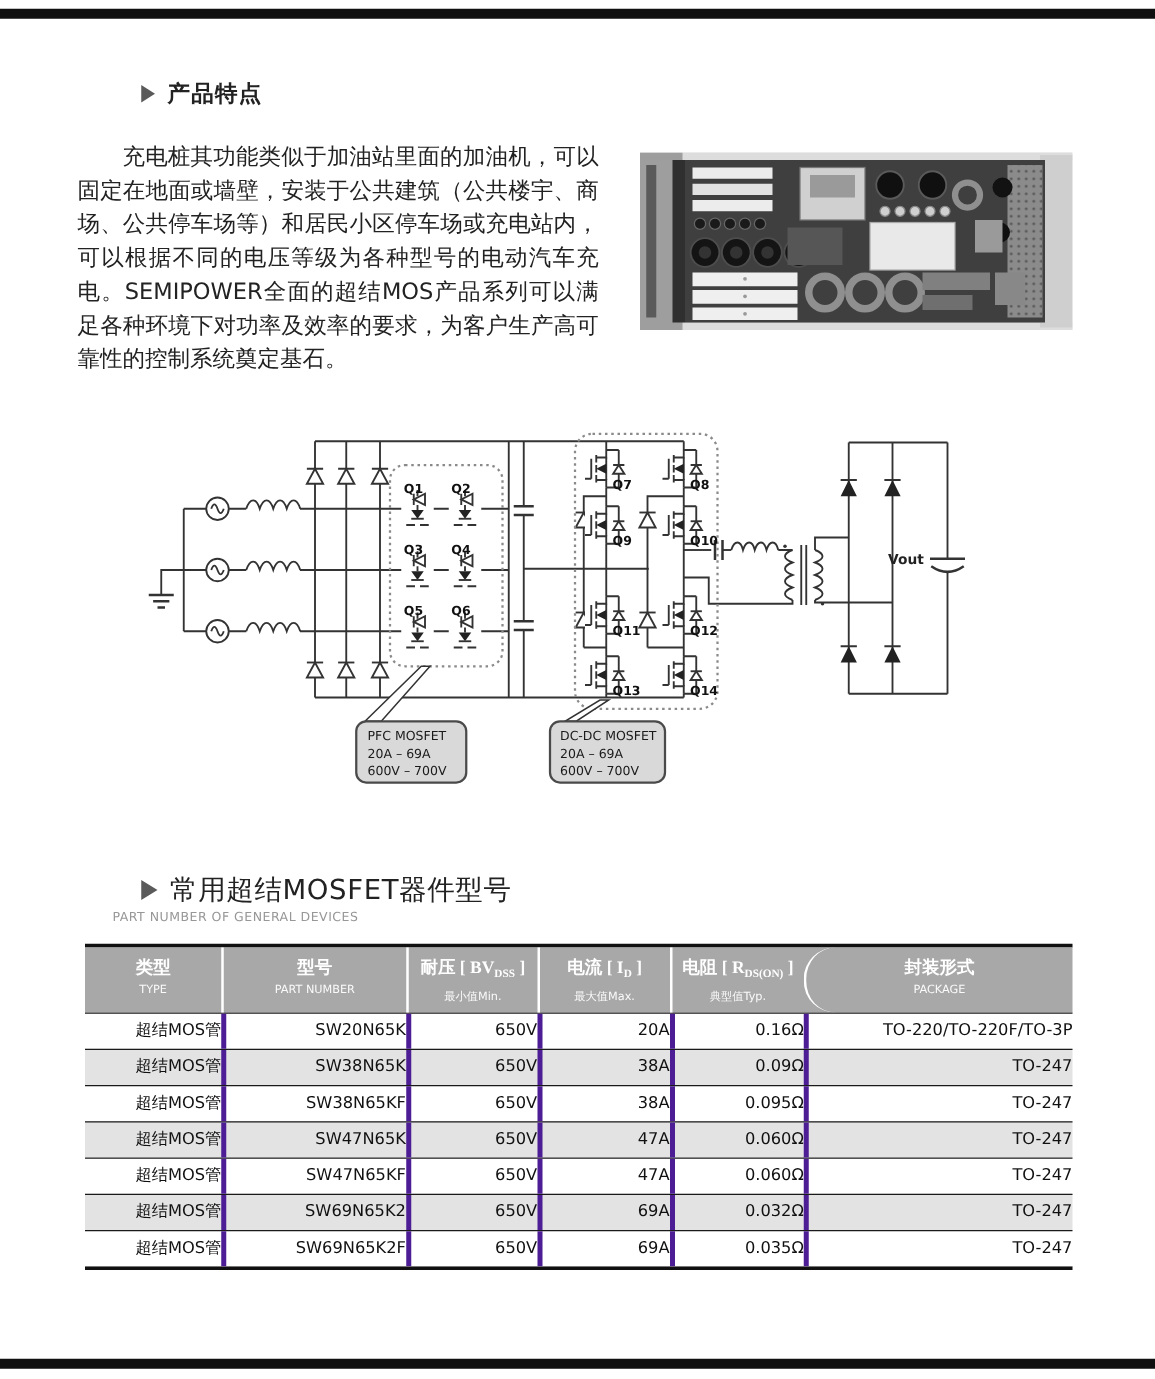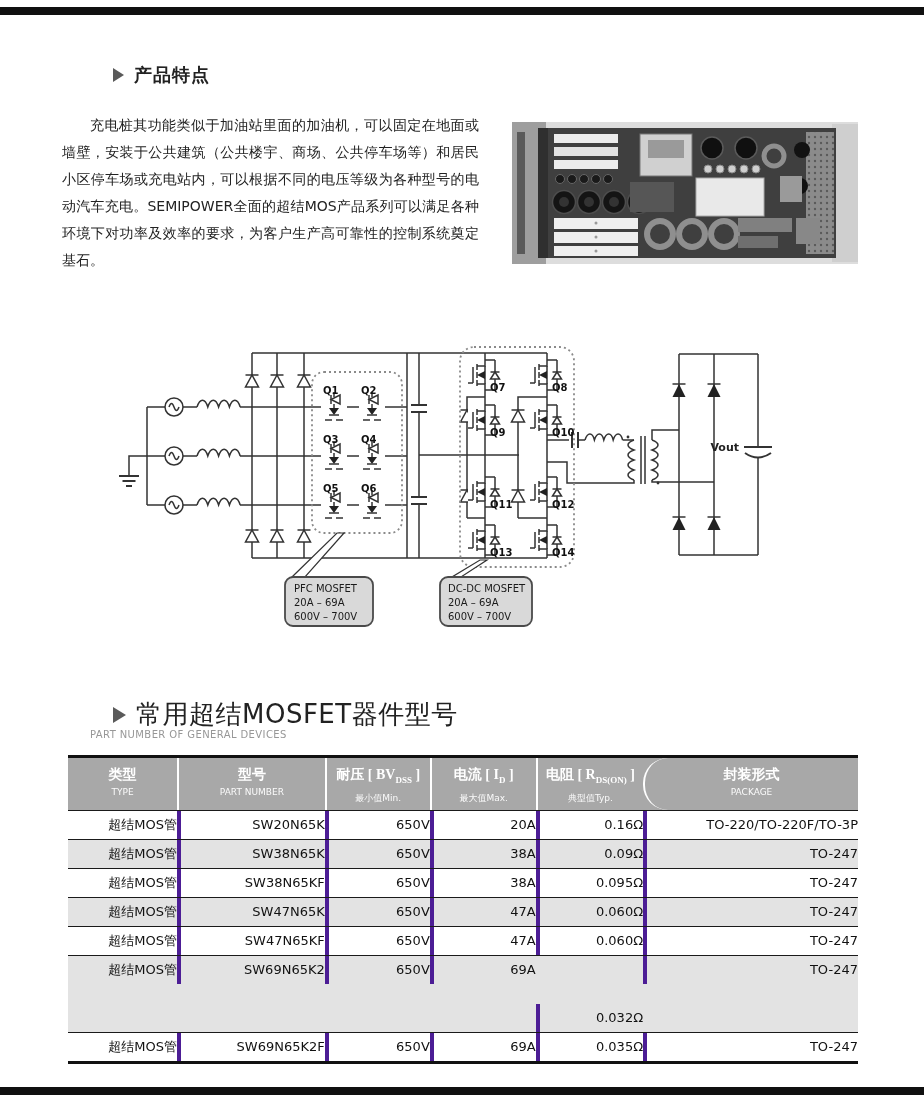--- a/index.html
+++ b/index.html
@@ -8,24 +8,24 @@
     font-family:"DejaVu Sans","Liberation Sans",sans-serif;color:#1c1c1c;
   }
   
   .page-rule{position:absolute;left:0;width:924px;height:8px;background:#101010;}
   
   .sec-head{position:absolute;display:flex;align-items:center;padding-left:48px;}
   .tri{width:0;height:0;border-top:8px solid transparent;border-bottom:8px solid transparent;
        border-left:13px solid #5a5a5a;margin-right:10px;}
   .tri.small{border-top-width:7px;border-bottom-width:7px;border-left-width:11px;}
   .sec-title1{font-size:18px;font-weight:600;letter-spacing:1px;color:#222;}
-  .sec-title2{font-size:26px;font-weight:500;letter-spacing:0.5px;color:#222;}
+  .sec-title2{font-size:22px;font-weight:500;letter-spacing:0.5px;color:#222;}
   .sec-sub{position:absolute;font-size:10px;color:#979797;letter-spacing:0.4px;}
   
-  .para{position:absolute;left:62px;top:112px;width:417px;font-size:14px;line-height:27px;
+  .para{position:absolute;left:62px;top:112px;width:417px;font-size:18px;line-height:27px;
         text-align:justify;text-indent:2em;color:#222;margin:0;}
   
   .pcb{position:absolute;left:512px;top:122px;width:346px;height:142px;}
   
   .schem{position:absolute;left:117px;top:340px;width:660px;height:305px;}
   
   .table-wrap{position:absolute;left:68px;top:755px;width:790px;
               border-top:3px solid #111;border-bottom:3px solid #111;}
   .t-header{display:flex;background:#a8a8a8;}
   .th{box-sizing:border-box;height:52px;text-align:center;padding-top:9px;color:#fff;}
@@ -363,21 +363,21 @@
           <div class="td" style="width: 13.3%;">650V</div>
           <div class="td" style="width: 13.4%;">47A</div>
           <div class="td" style="width: 13.6%;">0.060Ω</div>
           <div class="td" style="width: 27.2%;">TO-247</div>
         </div>
         <div class="trow alt">
           <div class="td" style="width: 13.8%;">超结MOS管</div>
           <div class="td" style="width: 18.7%;">SW69N65K2</div>
           <div class="td" style="width: 13.3%;">650V</div>
           <div class="td" style="width: 13.4%;">69A</div>
-          <div class="td" style="width: 13.6%; margin-top: 48px;">0.032Ω</div>
+          <div class="td" style="width: 13.6%;">0.032Ω</div>
           <div class="td" style="width: 27.2%;">TO-247</div>
         </div>
         <div class="trow">
           <div class="td" style="width: 13.8%;">超结MOS管</div>
           <div class="td" style="width: 18.7%;">SW69N65K2F</div>
           <div class="td" style="width: 13.3%;">650V</div>
           <div class="td" style="width: 13.4%;">69A</div>
           <div class="td" style="width: 13.6%;">0.035Ω</div>
           <div class="td" style="width: 27.2%;">TO-247</div>
         </div>

